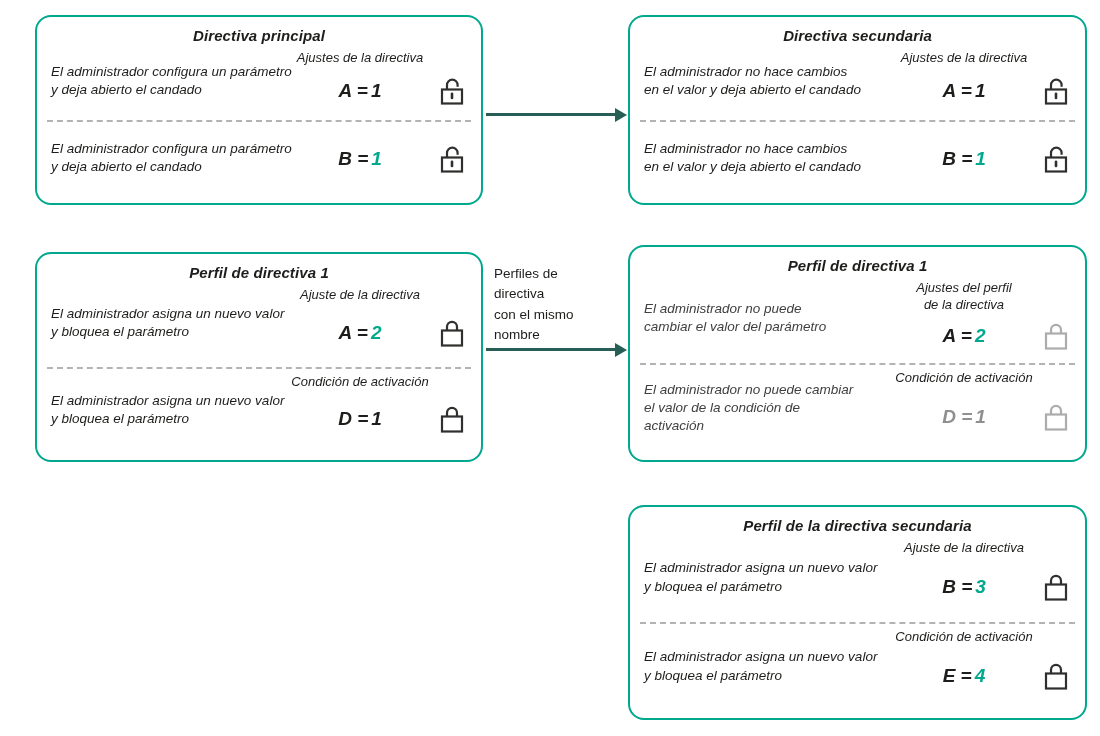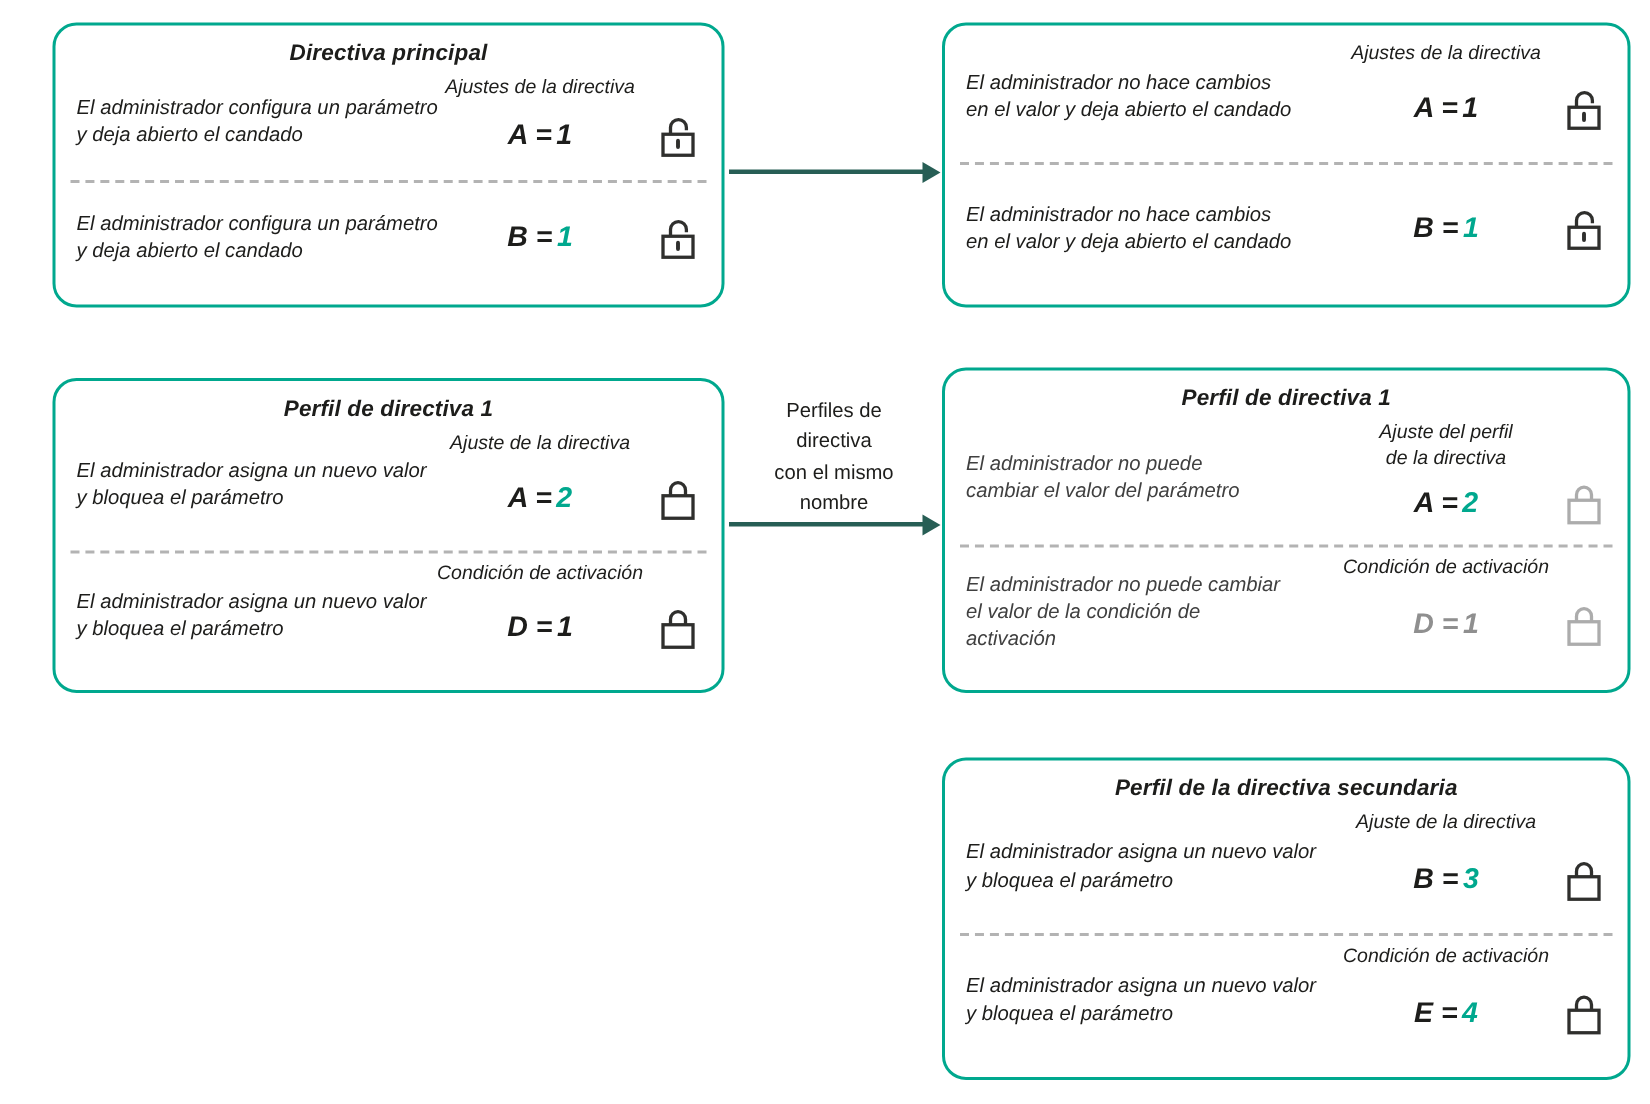--- a/index.html
+++ b/index.html
@@ -102,21 +102,20 @@
     right: -11px;
     top: -5.5px;
     width: 0; height: 0;
     border-left: 12px solid #275e55;
     border-top: 7px solid transparent;
     border-bottom: 7px solid transparent;
   }
   .arrow-label {
     position: absolute;
     width: 124px;
-    text-align: center;
     font-size: 13.5px;
     line-height: 1.5;
     white-space: pre-line;
     color: #1d1d1b;
   }
 </style>
 </head>
 <body>
 
 <svg width="0" height="0" style="position:absolute">
@@ -156,20 +155,21 @@
       <div class="val"><span>B =</span><span class="num teal">1</span></div>
       <div class="lock-cell">
         <svg class="lock-svg" width="26" height="30" viewBox="0 0 26 30">
             <use href="#lock-open"></use>
           </svg>
       </div>
     </div>
   </div>
 
   <div class="box" style="left:628px; top:15px; width:459px; height:190px;">
+    <div class="box-title">Directiva secundaria</div>
     <div class="sec">
       <div class="sec-label">Ajustes de la directiva</div>
       <div class="desc">El administrador no hace cambios
 en el valor y deja abierto el candado</div>
       <div class="val"><span>A =</span><span class="num">1</span></div>
       <div class="lock-cell">
         <svg class="lock-svg" width="26" height="30" viewBox="0 0 26 30">
             <use href="#lock-open"></use>
           </svg>
       </div>
@@ -211,21 +211,21 @@
         <svg class="lock-svg" width="26" height="30" viewBox="0 0 26 30">
             <use href="#lock-closed"></use>
           </svg>
       </div>
     </div>
   </div>
 
   <div class="box" style="left:628px; top:245px; width:459px; height:217px;">
     <div class="box-title">Perfil de directiva 1</div>
     <div class="sec">
-      <div class="sec-label">Ajuste del perfil
+      <div class="sec-label">Ajustes del perfil
 de la directiva</div>
       <div class="desc muted-text">El administrador no puede
 cambiar el valor del parámetro</div>
       <div class="val"><span>A =</span><span class="num teal">2</span></div>
       <div class="lock-cell">
         <svg class="lock-svg gray" width="26" height="30" viewBox="0 0 26 30">
             <use href="#lock-closed"></use>
           </svg>
       </div>
     </div>

